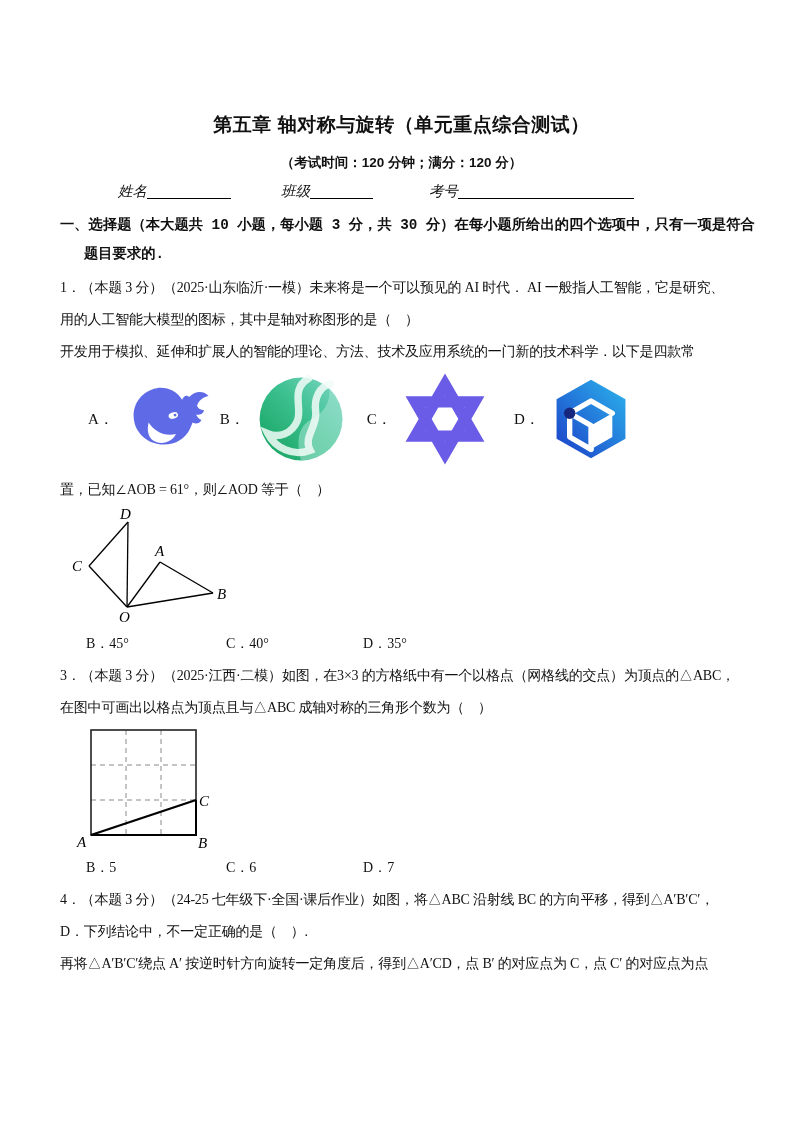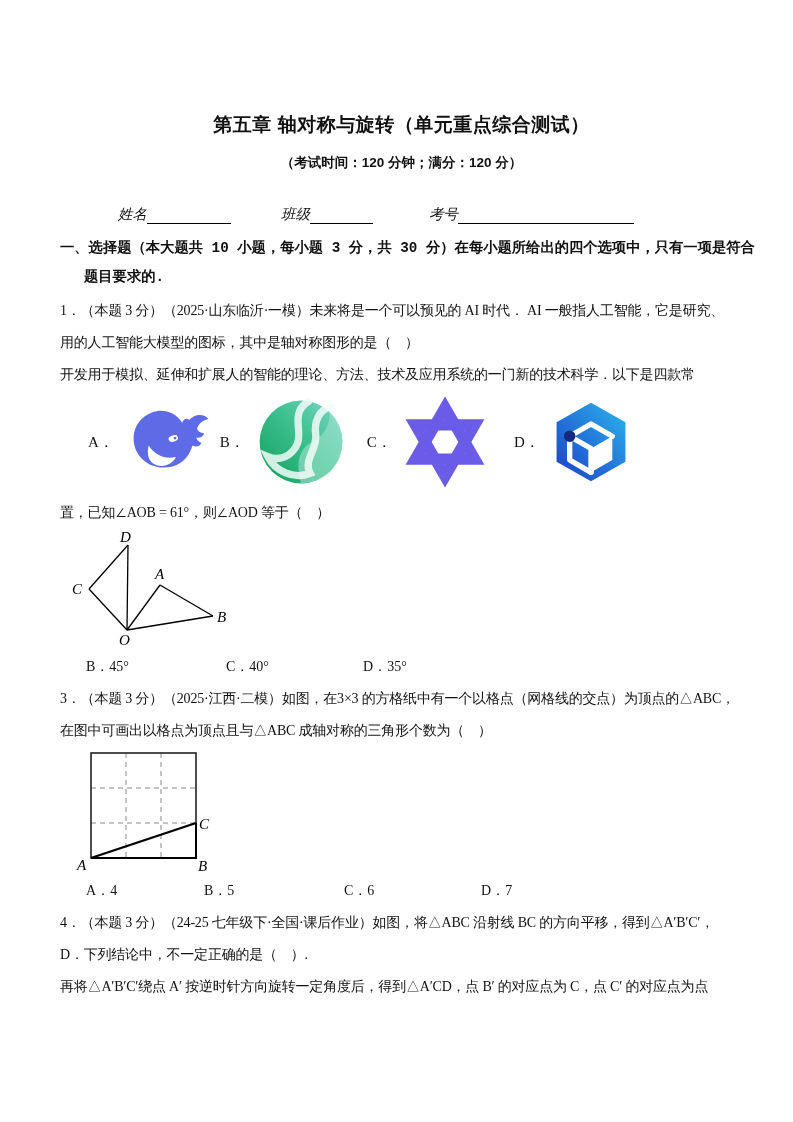--- a/index.html
+++ b/index.html
@@ -10,21 +10,21 @@
   }
   .title{
     font-family:"Liberation Sans", sans-serif;font-weight:700;font-size:19px;
     text-align:center;margin:0 0 16px 0;letter-spacing:.5px;
   }
   .subtitle{
     font-family:"Liberation Sans", sans-serif;font-weight:700;font-size:13.5px;
     text-align:center;margin:0 0 10px 0;
   }
   .name-row{display:flex;align-items:flex-end;font-style:italic;font-size:14.5px;margin:0 0 10px 58px;}
-  .fld{display:flex;align-items:flex-end;margin-top:23px;}
+  .fld{display:flex;}
   .blank{display:inline-block;border-bottom:1px solid #000;height:16px;}
   .b-name{width:84px}.b-cls{width:63px}.b-exam{width:176px}
   .gap1{margin-left:50px}.gap2{margin-left:56px}
   .section-h{font-family:Liberation Mono, monospace;font-weight:700;font-size:14.3px;line-height:29px;margin:0 0 3px 0;white-space:nowrap;}
   .section-h .l2{padding-left:24px;}
   .q{margin:0;}
   .qline{font-size:14px;line-height:32px;letter-spacing:-.2px;white-space:nowrap;}
   .opt-row{display:flex;font-size:14px;line-height:32px;padding-left:26px;}
   .opt{display:inline-block;}
   .w1{width:118px}.w2{width:140px}.w3{width:137px}
@@ -157,21 +157,20 @@
       </g>
       <rect x="23" y="4" width="105" height="105" fill="none" stroke="#222" stroke-width="1.6"></rect>
       <path d="M23 109 L128 74" stroke="#000" stroke-width="2.2" fill="none"></path>
       <path d="M23 109 L128 109 L128 74" stroke="#000" stroke-width="2" fill="none"></path>
       <text x="9" y="121">A</text>
       <text x="130" y="122">B</text>
       <text x="131" y="80">C</text>
     </svg>
 
     <div class="opt-row">
-      <span class="opt w1"><span>A．</span><span>4</span></span>
       <span class="opt w2"><span>B．</span><span>5</span></span>
       <span class="opt w3"><span>C．</span><span>6</span></span>
       <span class="opt"><span>D．</span><span>7</span></span>
     </div>
   </div>
 
   <div class="q">
     <div class="qline">4．（本题 3 分）（24-25 七年级下·全国·课后作业）如图，将△ABC 沿射线 BC 的方向平移，得到△A′B′C′，</div>
     <div class="qline">D．下列结论中，不一定正确的是（　）.</div>
     <div class="qline">再将△A′B′C′绕点 A′ 按逆时针方向旋转一定角度后，得到△A′CD，点 B′ 的对应点为 C，点 C′ 的对应点为点</div>

